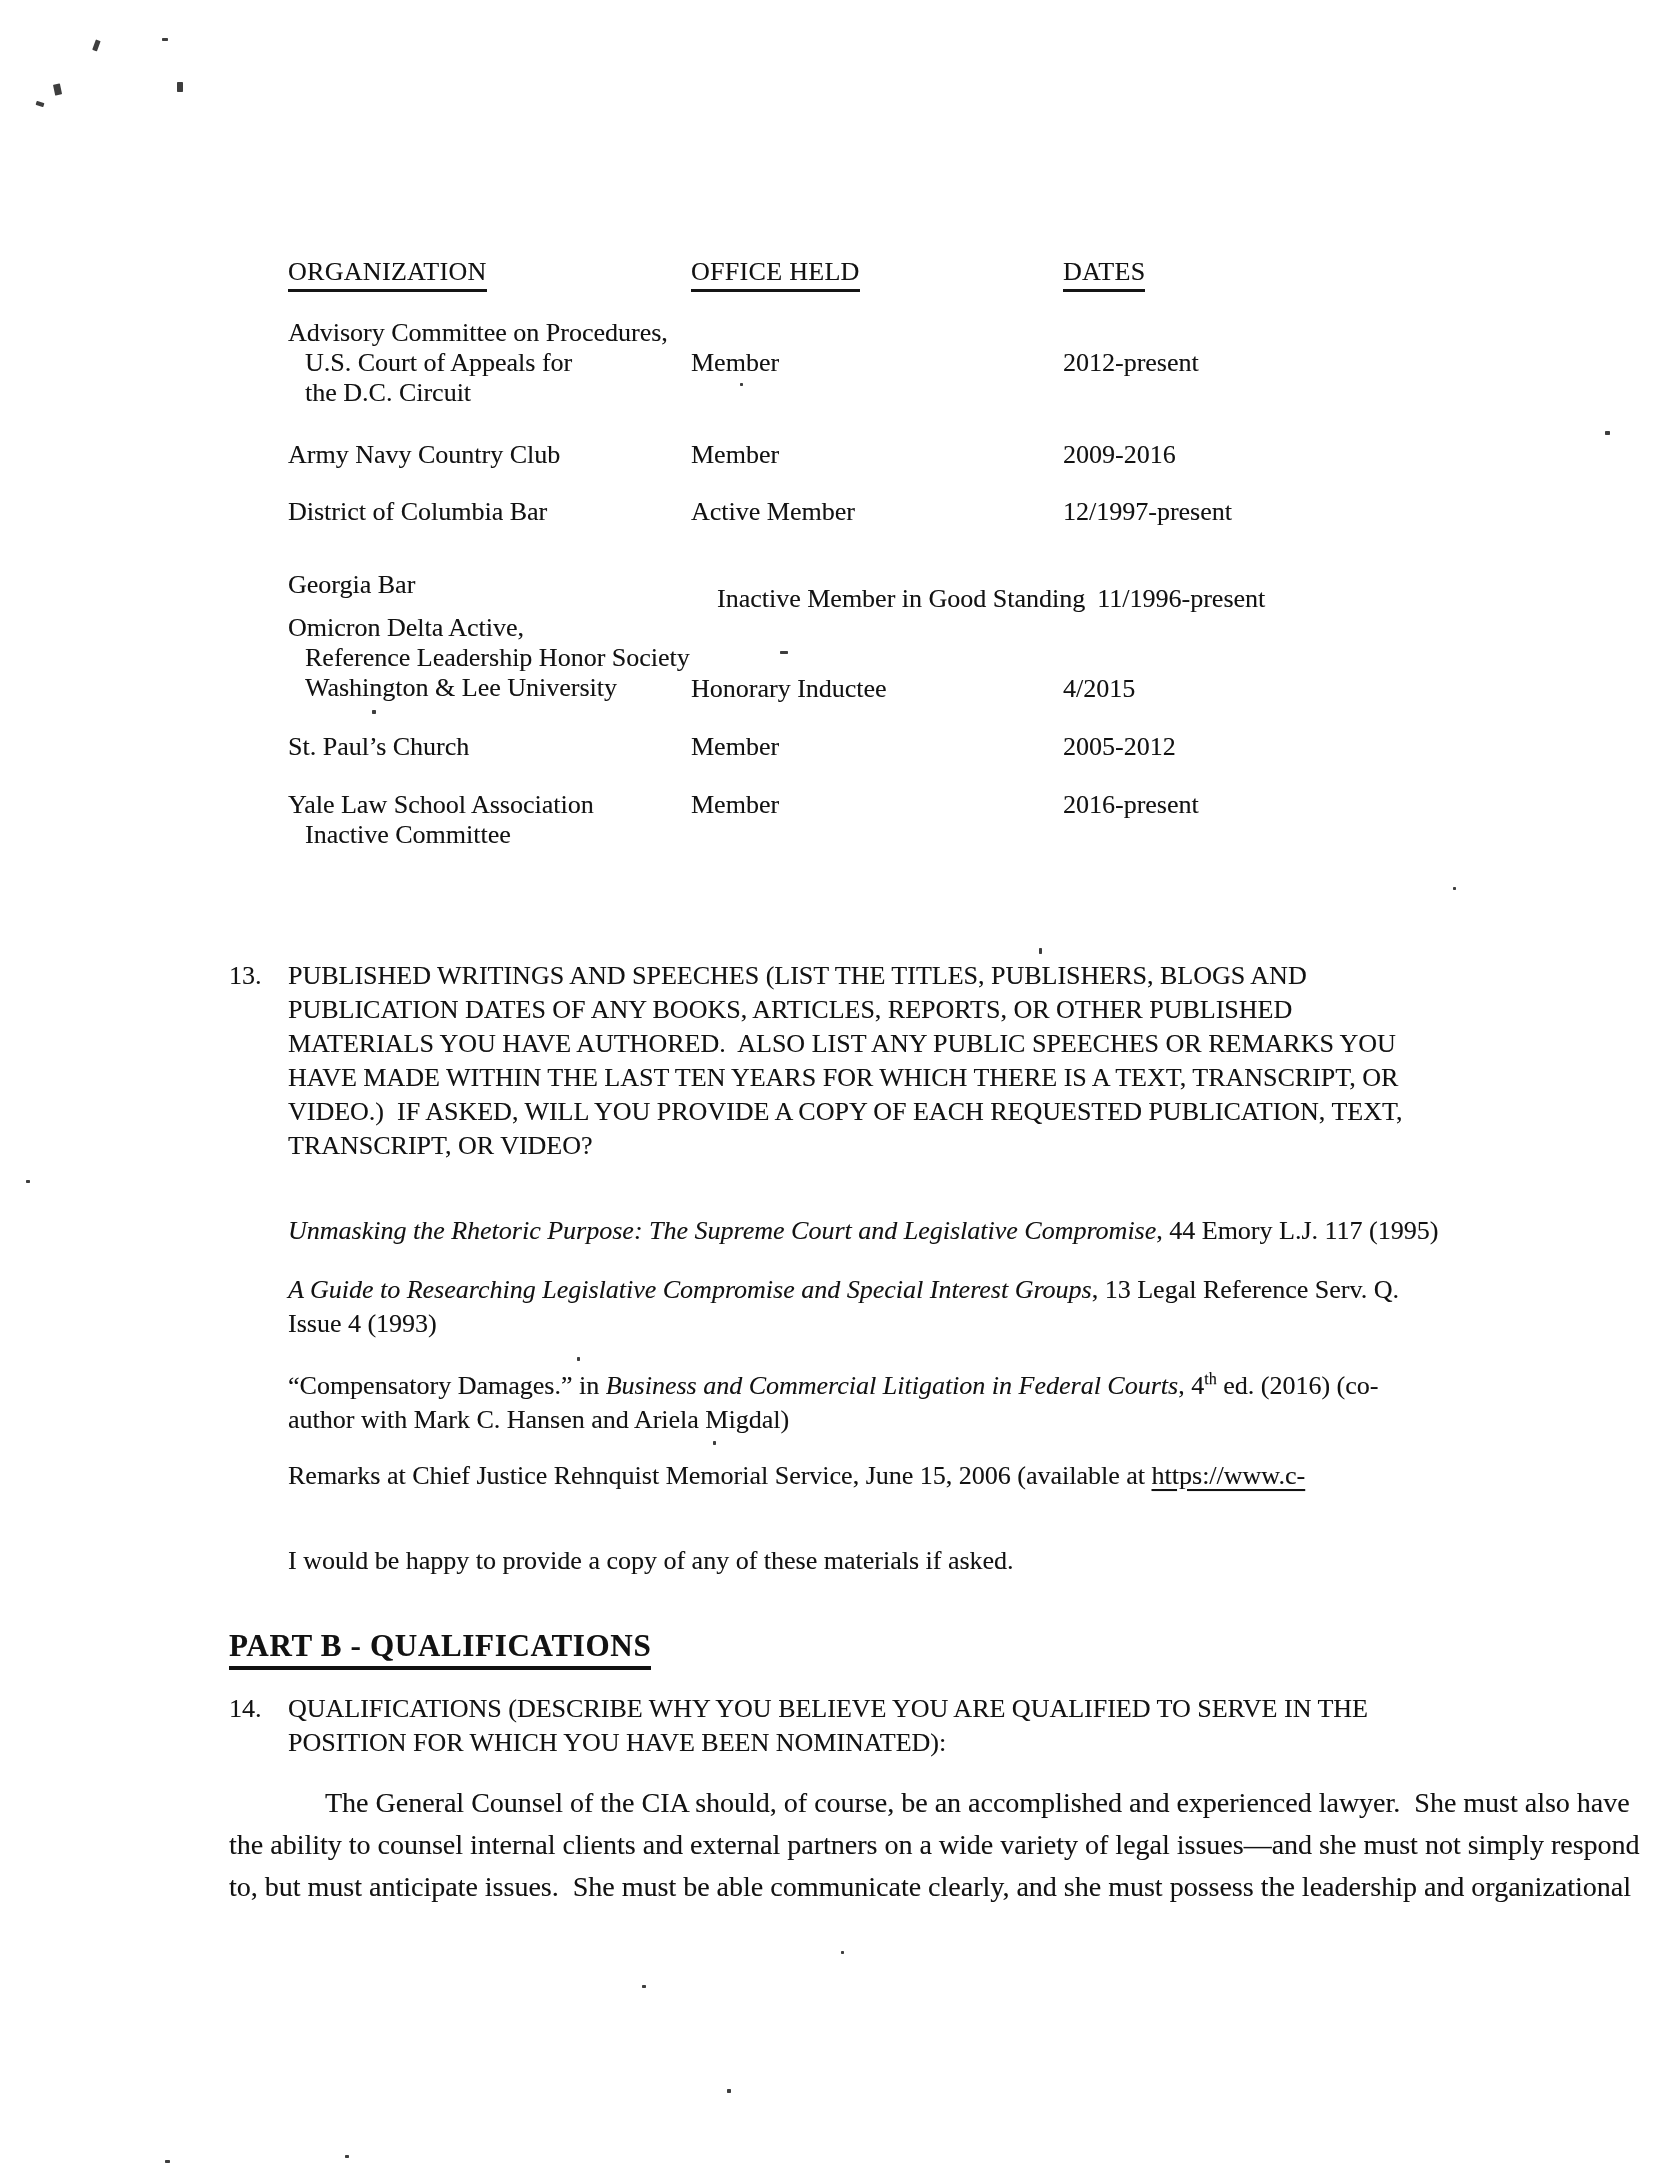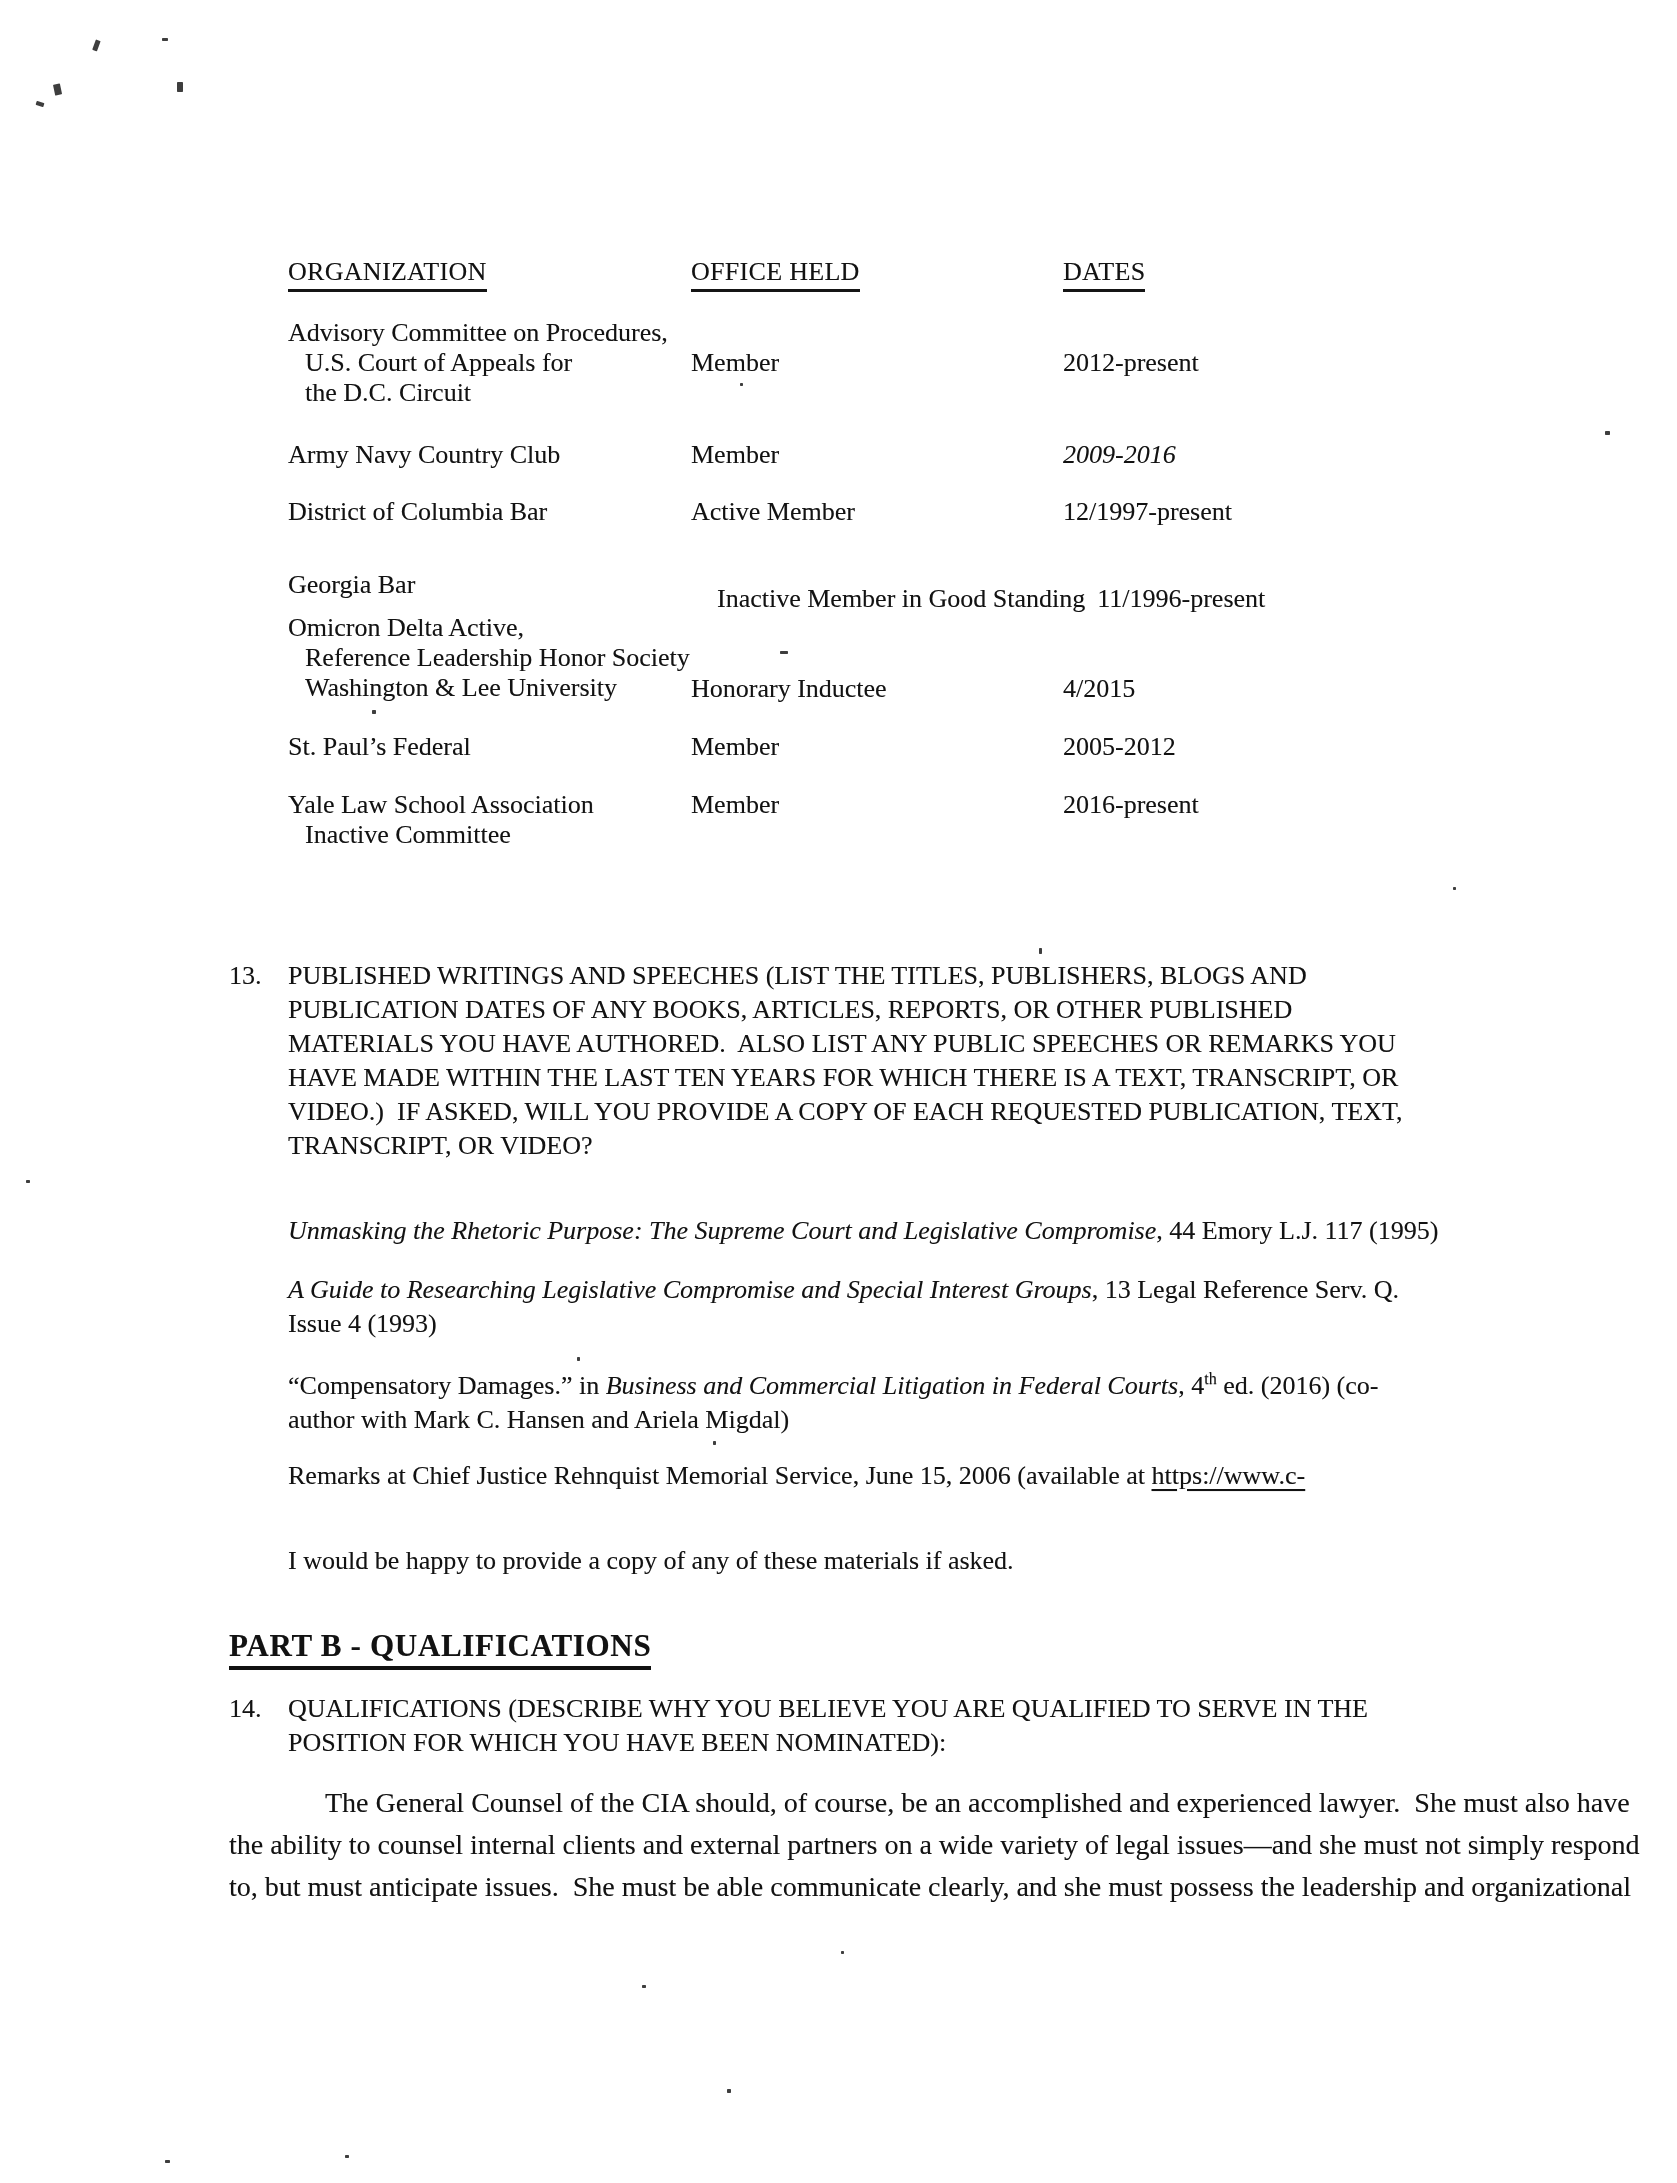--- a/index.html
+++ b/index.html
@@ -58,21 +58,21 @@
       <div class="ln">U.S. Court of Appeals for</div>
       <div class="ln">the D.C. Circuit</div>
     </div>
   <div class="abs tbl ln" style="left:691px;top:348px;">Member</div>
   <div class="abs tbl ln" style="left:1063px;top:348px;">2012-present</div>
 
   <div class="abs tbl" style="left:288px;top:440px;">
       <div class="ln">Army Navy Country Club</div>
     </div>
   <div class="abs tbl ln" style="left:691px;top:440px;">Member</div>
-  <div class="abs tbl ln" style="left:1063px;top:440px;font-style:italic;">2009-2016</div>
+  <div class="abs tbl ln" style="left:1063px;top:440px;">2009-2016</div>
 
   <div class="abs tbl" style="left:288px;top:497px;">
       <div class="ln">District of Columbia Bar</div>
     </div>
   <div class="abs tbl ln" style="left:691px;top:497px;">Active Member</div>
   <div class="abs tbl ln" style="left:1063px;top:497px;">12/1997-present</div>
 
   <div class="abs tbl" style="left:288px;top:554px;margin-top:16px;">
       <div class="ln">Georgia Bar</div>
     </div>
@@ -82,21 +82,21 @@
 
   <div class="abs tbl" style="left:288px;top:613px;">
       <div class="ln">Omicron Delta Active,</div>
       <div class="ln">Reference Leadership Honor Society</div>
       <div class="ln">Washington &amp; Lee University</div>
     </div>
   <div class="abs tbl ln" style="left:691px;top:674px;">Honorary Inductee</div>
   <div class="abs tbl ln" style="left:1063px;top:674px;">4/2015</div>
 
   <div class="abs tbl" style="left:288px;top:732px;">
-      <div class="ln">St. Paul’s Federal</div>
+      <div class="ln">St. Paul’s Church</div>
     </div>
   <div class="abs tbl ln" style="left:691px;top:732px;">Member</div>
   <div class="abs tbl ln" style="left:1063px;top:732px;">2005-2012</div>
 
   <div class="abs tbl" style="left:288px;top:790px;">
       <div class="ln">Yale Law School Association</div>
       <div class="ln">Inactive Committee</div>
     </div>
   <div class="abs tbl ln" style="left:691px;top:790px;">Member</div>
   <div class="abs tbl ln" style="left:1063px;top:790px;">2016-present</div>

